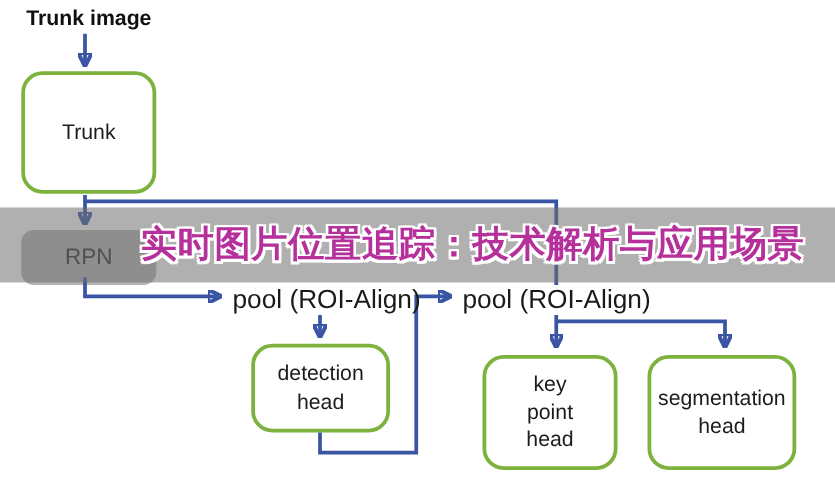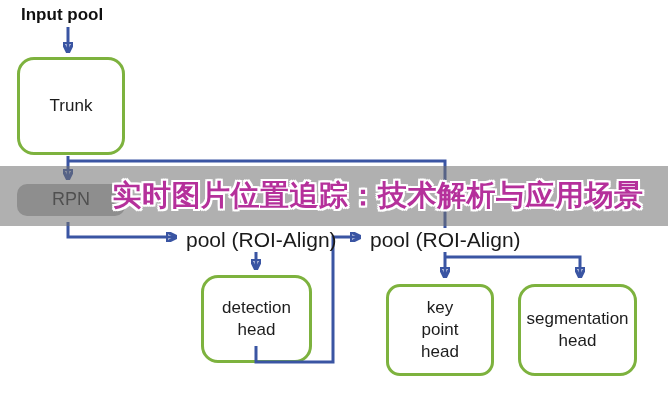--- a/index.html
+++ b/index.html
@@ -37,26 +37,26 @@
     justify-content: center;
     text-align: center;
     color: #1c1c1c;
     font-size: 17px;
     line-height: 1.3;
     z-index: 1;
     padding: 4px 20px;
   }
   .node-trunk        { left: 17px;  top: 57px;  width: 108px; height: 98px; }
   .node-rpn {
-    left: 17px; top: 184px; width: 108px; height: 32px;
+    left: 17px; top: 184px; width: 108px; height: 44px;
     background: #b3b3b3; border: none; border-radius: 10px;
     color: #2a2a2a; font-size: 18px; font-weight: 500;
   }
-  .node-detection    { left: 201px; top: 275px; width: 111px; height: 88px; }
-  .node-keypoint     { left: 386px; top: 284px; width: 108px; height: 92px; border-radius: 14px; }
+  .node-detection    { left: 201px; top: 275px; width: 111px; height: 71px; }
+  .node-keypoint     { left: 386px; top: 284px; width: 108px; height: 92px; }
   .node-segmentation { left: 518px; top: 284px; width: 119px; height: 92px; }
 
   .connector-layer {
     position: absolute;
     left: 0; top: 0;
     width: 668px; height: 400px;
     z-index: 2;
     pointer-events: none;
   }
   .connector-layer path {
@@ -102,21 +102,21 @@
     <path d="M68 27 L68 50" marker-end="url(#ah)"></path>
     <path d="M68 156 L68 177" marker-end="url(#ah)"></path>
     <path d="M68 161 L445 161 L445 228"></path>
     <path d="M68 222 L68 237 L174 237" marker-end="url(#ah)"></path>
     <path d="M256 252 L256 267" marker-end="url(#ah)"></path>
     <path d="M256 346 L256 362 L333 362 L333 237 L358 237" marker-end="url(#ah)"></path>
     <path d="M445 252 L445 275" marker-end="url(#ah)"></path>
     <path d="M445 257 L580 257 L580 275" marker-end="url(#ah)"></path>
   </svg>
 
-  <div class="free-label" style="left:21px; top:5px;">Input pool</div>
+  <div class="free-label" style="left:21px; top:5px;">Trunk image</div>
 
   <div class="pool-label" style="left:186px; top:228px;">pool (ROI-Align)</div>
 
   <div class="pool-label" style="left:370px; top:228px;">pool (ROI-Align)</div>
 
   <div class="node node-trunk">
     <span>Trunk</span>
   </div>
 
   <div class="node node-rpn">

